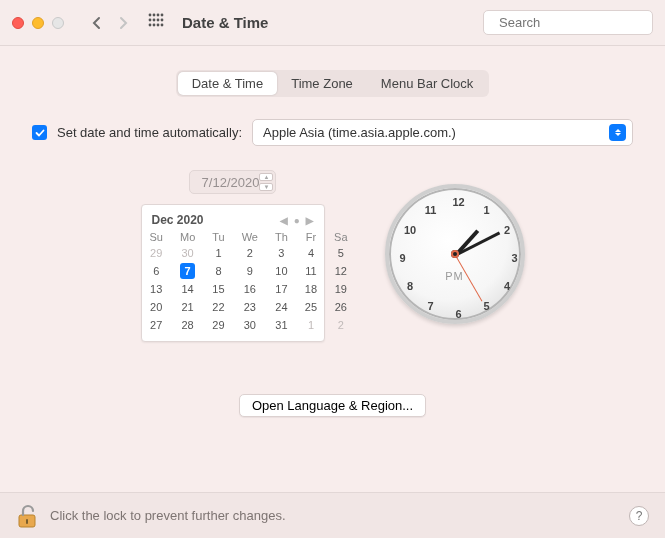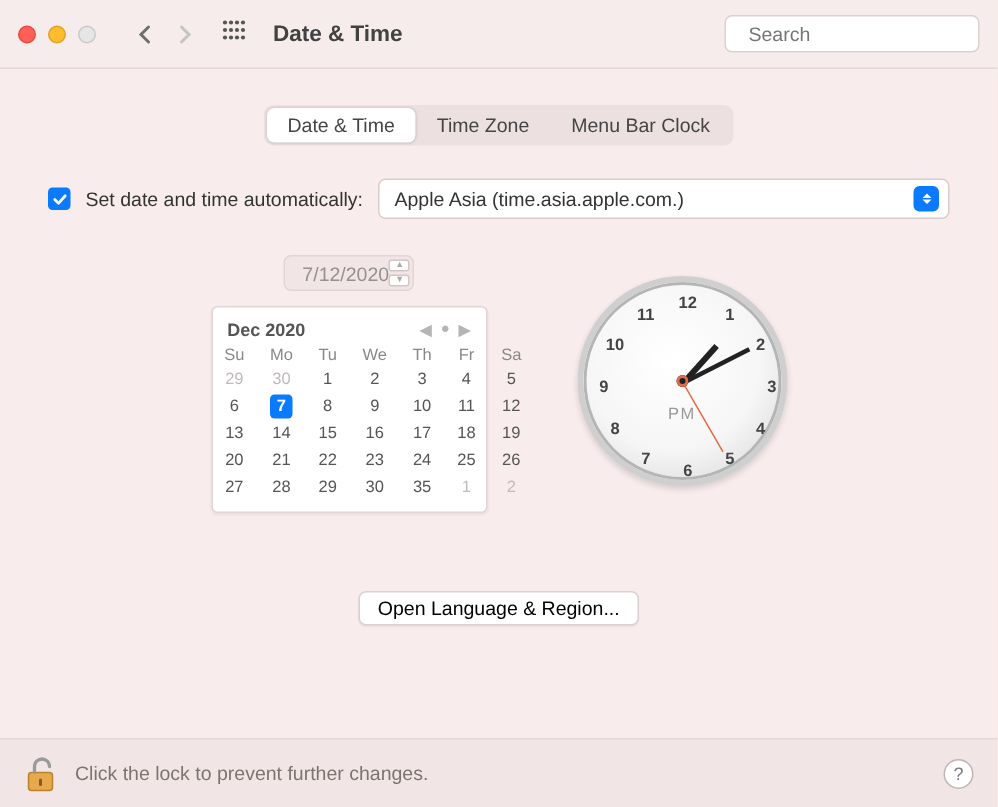--- a/index.html
+++ b/index.html
@@ -206,21 +206,21 @@
               <div class="cal-day">21</div>
               <div class="cal-day">22</div>
               <div class="cal-day">23</div>
               <div class="cal-day">24</div>
               <div class="cal-day">25</div>
               <div class="cal-day">26</div>
               <div class="cal-day">27</div>
               <div class="cal-day">28</div>
               <div class="cal-day">29</div>
               <div class="cal-day">30</div>
-              <div class="cal-day">35</div>
+              <div class="cal-day">31</div>
               <div class="cal-day other">1</div>
               <div class="cal-day other">2</div>
             </div>
         </div>
       </div>
 
       <div class="col">
         <div class="clock-wrap">
           <div class="clock" id="clock">
             <div class="ampm">PM</div>

